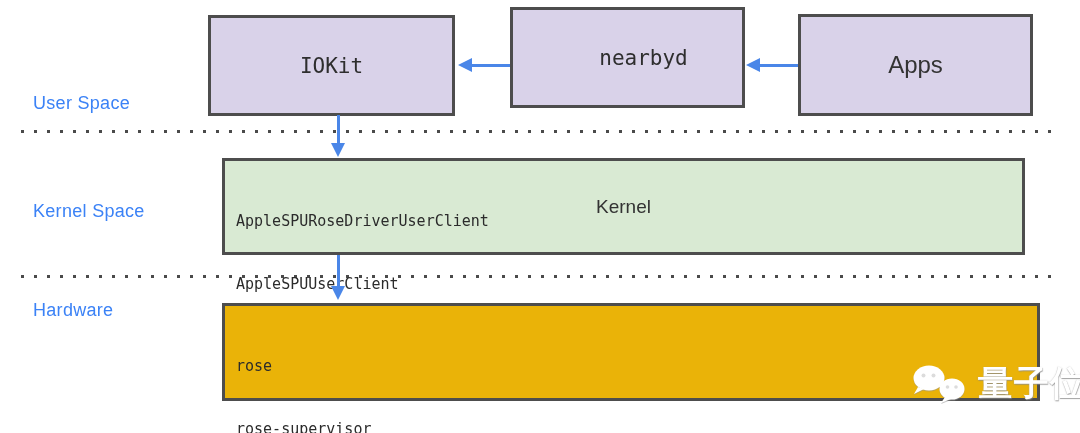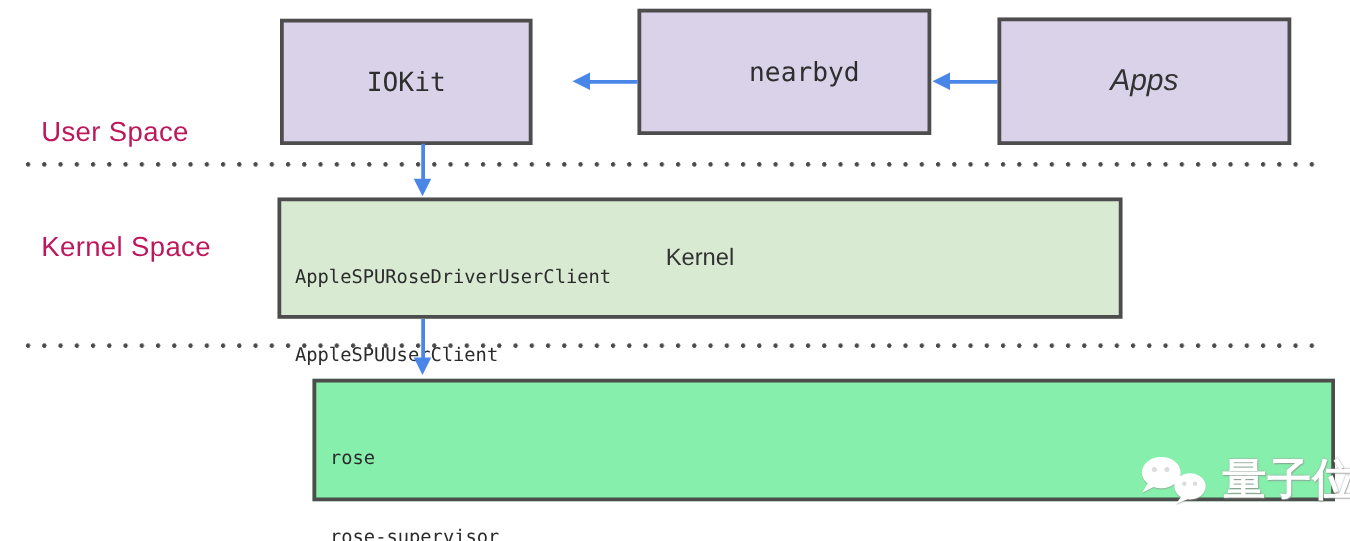--- a/index.html
+++ b/index.html
@@ -9,27 +9,27 @@
     height: 433px;
     background: #ffffff;
     overflow: hidden;
     font-family: "Liberation Sans", sans-serif;
   }
 
   
   .row-label {
     position: absolute;
     left: 33px;
-    font-size: 22px;
-    color: #be185d;
+    font-size: 18px;
+    color: #3b82f6;
     letter-spacing: 0.3px;
     white-space: nowrap;
   }
   .lbl-user   { top: 93px; }
-  .lbl-kernel { top: 185px; }
+  .lbl-kernel { top: 201px; }
   .lbl-hw     { top: 300px; }
 
   
   .dotline {
     position: absolute;
     left: 20px;
     width: 1040px;
     height: 5px;
     background-image: radial-gradient(circle at 2.5px 2.5px, #4a4a4a 1.6px, transparent 1.9px);
     background-size: 13px 5px;
@@ -42,26 +42,26 @@
   .box {
     position: absolute;
     border: 3px solid #4d4d4d;
     box-sizing: border-box;
     display: flex;
     align-items: center;
     justify-content: center;
   }
   .fill-purple { background: #d9d2e9; }
   .fill-green  { background: #d9ead3; }
-  .fill-gray   { background: #86efac; margin-left: 28px; }
+  .fill-gray   { background: #eab308; }
 
-  .box-iokit   { left: 224px; top: 15px;  width: 202px; height: 101px; }
+  .box-iokit   { left: 208px; top: 15px;  width: 247px; height: 101px; }
   .box-nearbyd { left: 510px; top: 7px;  width: 235px; height: 101px; padding-left: 32px; }
-  .box-apps    { left: 798px; top: 14px;  width: 235px; height: 102px; font-style: italic; }
-  .box-kernel  { left: 222px; top: 158px; width: 676px; height: 97px;  }
+  .box-apps    { left: 798px; top: 14px;  width: 235px; height: 102px; }
+  .box-kernel  { left: 222px; top: 158px; width: 803px; height: 97px;  }
   .box-aop     { left: 222px; top: 303px; width: 818px; height: 98px;  }
 
   .box-label-mono {
     font-family: "DejaVu Sans Mono", monospace;
     font-size: 21px;
     color: #2e2e2e;
     white-space: nowrap;
   }
   .box-label-sans {
     font-size: 19px;
@@ -126,20 +126,21 @@
     font-family: "Liberation Sans", sans-serif;
   }
 </style>
 </head>
 <body>
 
 <div class="canvas">
 
   <div class="row-label lbl-user">User Space</div>
   <div class="row-label lbl-kernel">Kernel Space</div>
+  <div class="row-label lbl-hw">Hardware</div>
 
   <div class="dotline dot1"></div>
   <div class="dotline dot2"></div>
 
   <div class="box fill-purple box-iokit">
     <span class="box-label-mono">IOKit</span>
   </div>
   <div class="box fill-purple box-nearbyd">
     <span class="box-label-mono">nearbyd</span>
   </div>

